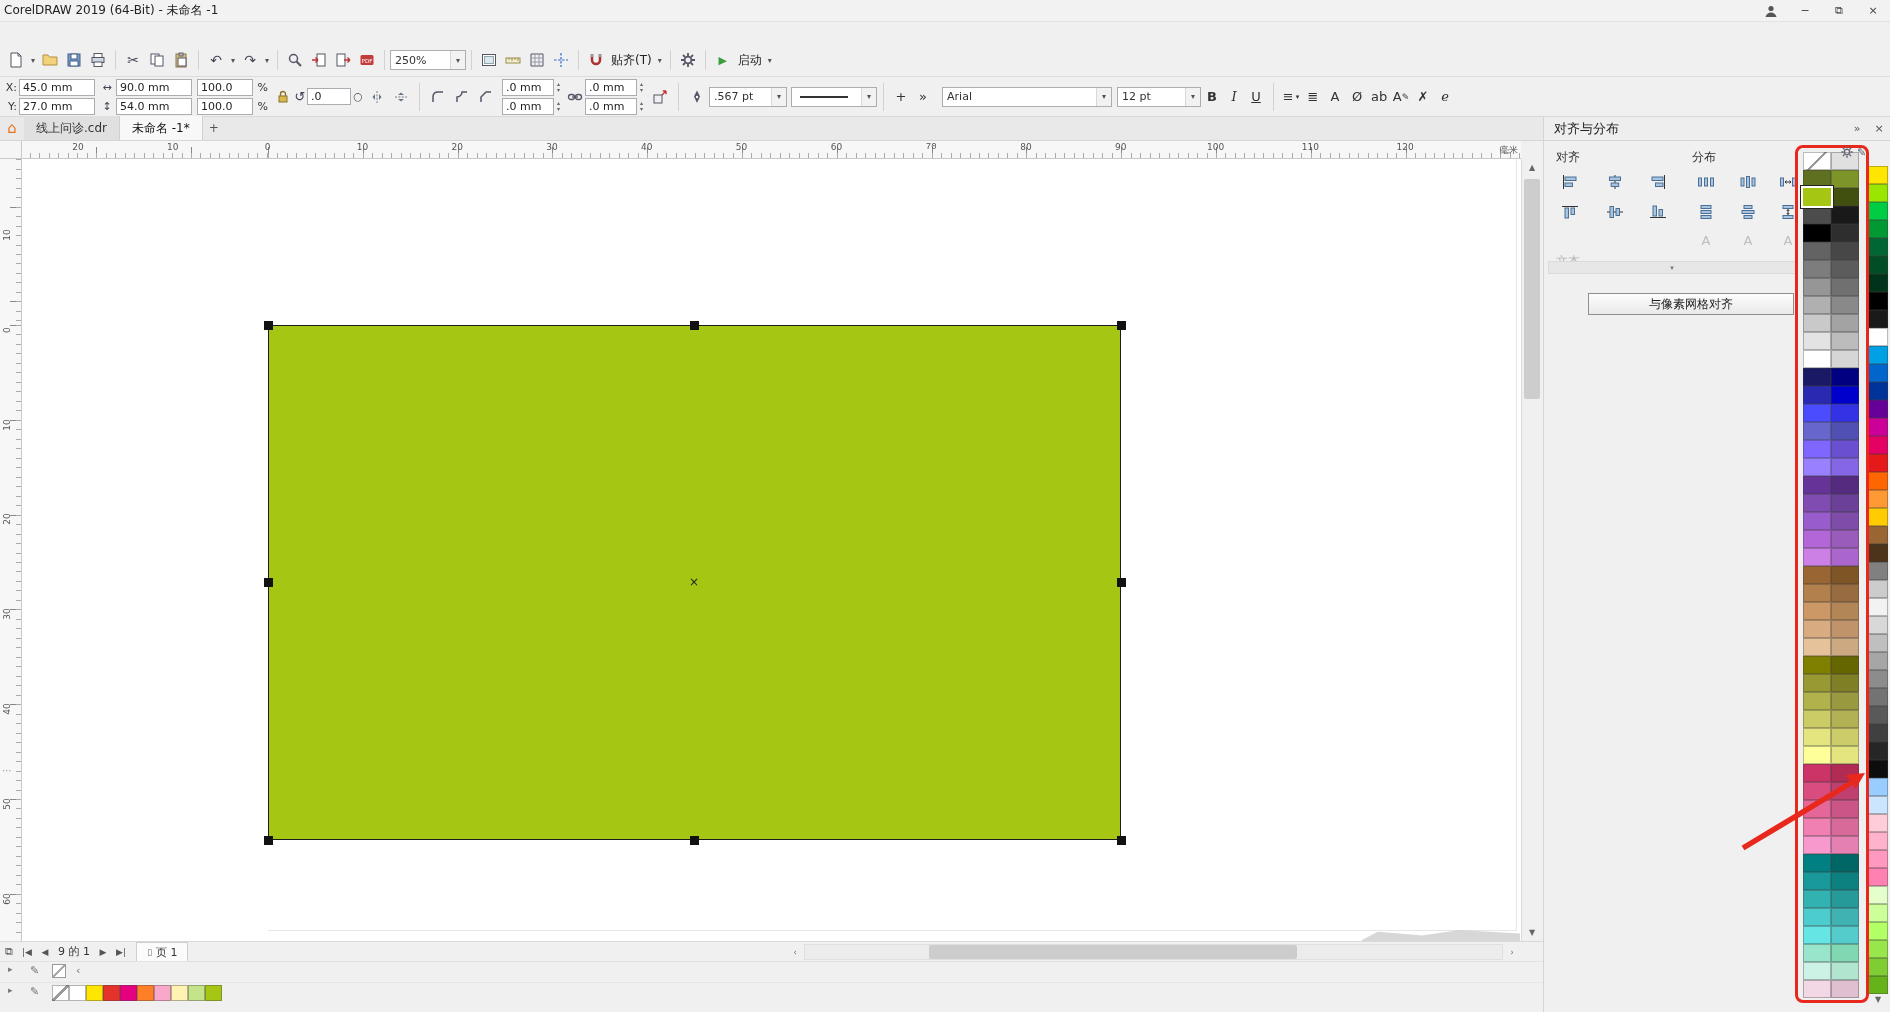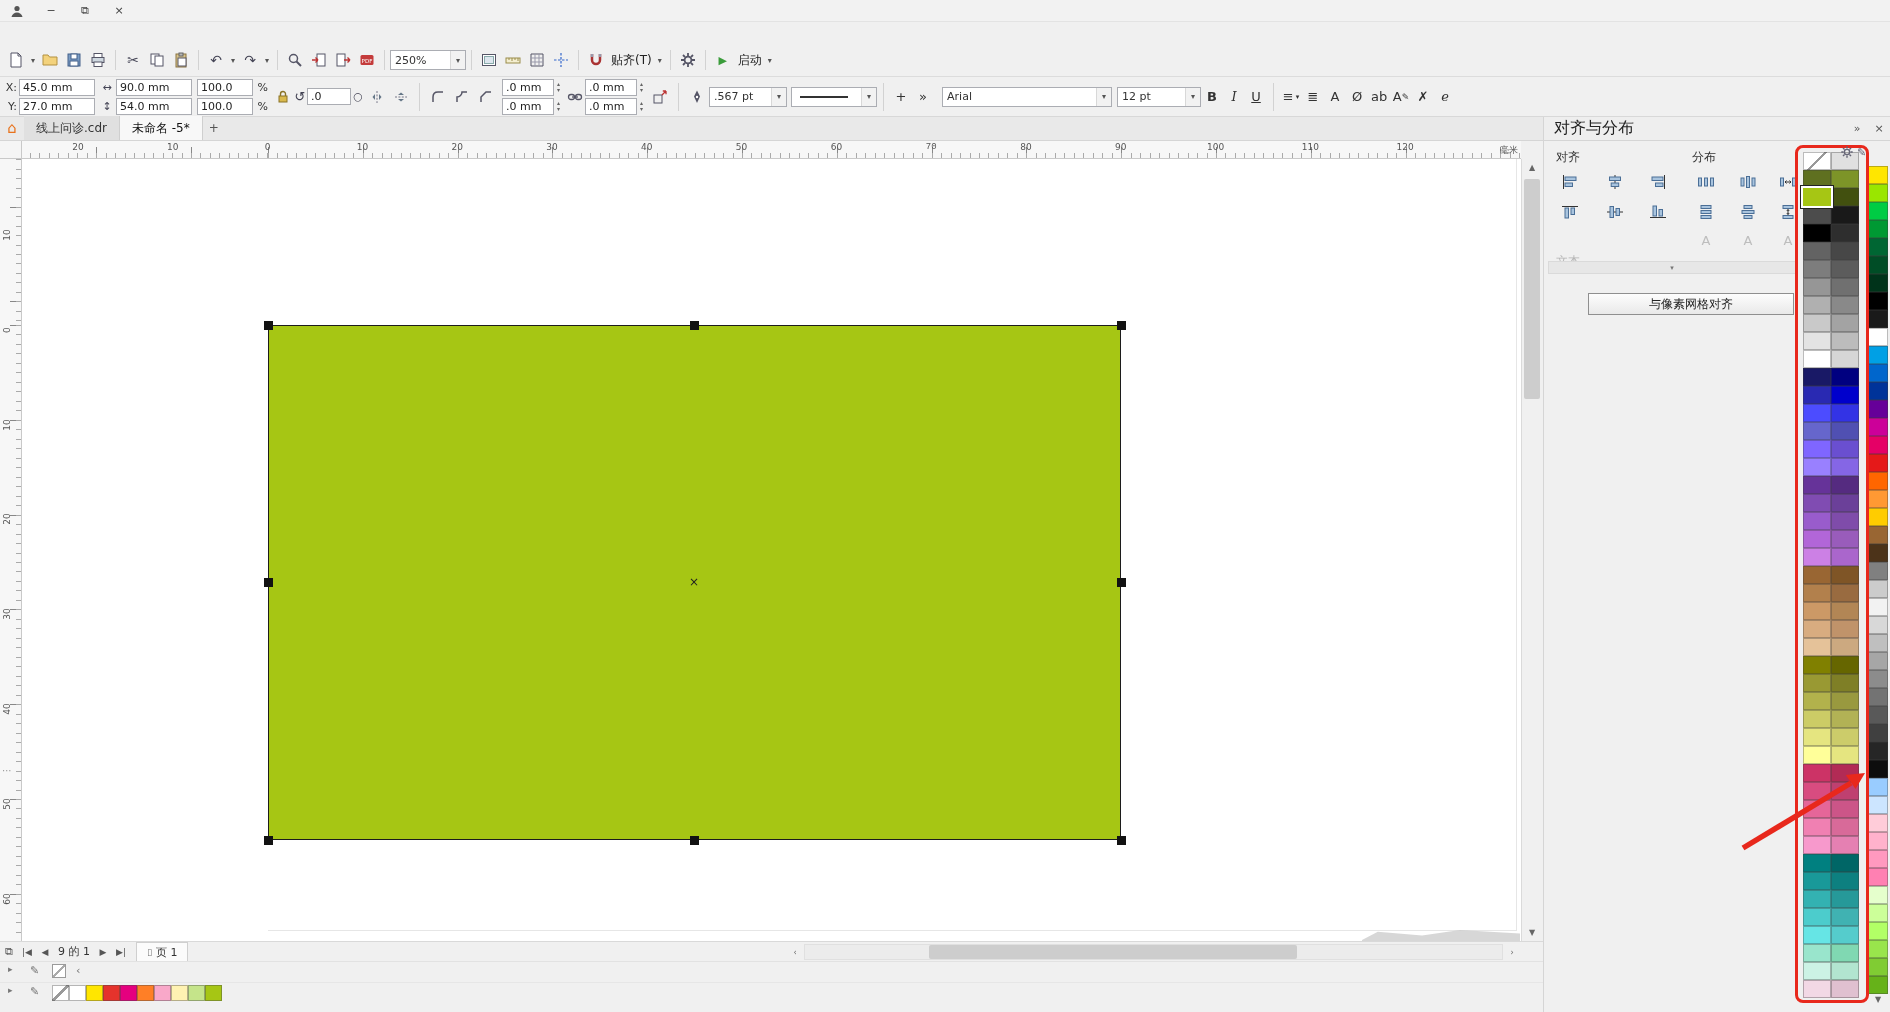--- a/index.html
+++ b/index.html
@@ -41,21 +41,21 @@
   #bold-button{font-weight:bold;} #italic-button{font-style:italic;font-family:"DejaVu Serif",serif;} #underline-button{text-decoration:underline;}
   .lineprev{width:48px;height:0;border-top:2px solid #333;margin:0 4px;}
 
   
   #tabbar{left:0;top:117px;width:1543px;height:24px;background:#e9e9e9;border-bottom:1px solid #d5d5d5;display:flex;align-items:flex-end;}
   #home-button{width:24px;height:24px;display:flex;align-items:center;justify-content:center;color:#e8721c;font-size:15px;}
   .dtab{height:24px;padding:0 12px;display:flex;align-items:center;font-size:12px;color:#333;background:#e0e0e0;border-right:1px solid #cfcfcf;}
   .dtab.active{background:#f8f8f8;color:#111;}
   #new-tab-button{width:22px;height:24px;display:flex;align-items:center;justify-content:center;color:#555;}
   #docker-titlebar{left:1543px;top:117px;width:347px;height:24px;background:#eeeeee;border-bottom:1px solid #d5d5d5;border-left:1px solid #d5d5d5;display:flex;align-items:center;}
-  #docker-title-text{padding-left:10px;font-size:16px;color:#222;flex:1;}
+  #docker-title-text{padding-left:10px;font-size:13px;color:#222;flex:1;}
   .dkbtn{width:22px;height:22px;display:flex;align-items:center;justify-content:center;color:#555;font-size:11px;}
 
   
   #ruler-corner{left:0;top:141px;width:22px;height:18px;background:#f5f5f5;border-right:1px solid #c9c9c9;border-bottom:1px solid #c9c9c9;}
   #hruler{left:22px;top:141px;width:1499px;height:18px;background:#f7f7f7;border-bottom:1px solid #c9c9c9;overflow:hidden;}
   #hruler .minor{position:absolute;left:0;bottom:0;width:100%;height:5px;background:repeating-linear-gradient(90deg,#aaa 0 1px,transparent 1px 9.48px);background-position-x:246px;}
   #hruler .major{position:absolute;left:0;bottom:0;width:100%;height:11px;background:repeating-linear-gradient(90deg,#888 0 1px,transparent 1px 94.8px);background-position-x:246px;}
   .hlab{position:absolute;top:1px;transform:translateX(-50%);font-size:9px;color:#555;}
   #ruler-unit{position:absolute;right:3px;top:3px;font-size:9px;color:#555;text-align:center;}
   #vruler{left:0;top:159px;width:22px;height:782px;background:#f7f7f7;border-right:1px solid #c9c9c9;overflow:hidden;}
@@ -120,20 +120,21 @@
   #red-arrow{left:1715px;top:748px;width:160px;height:120px;z-index:41;pointer-events:none;}
 
   #splitter-dots{left:2px;top:765px;color:#999;font-size:10px;letter-spacing:1px;}
 </style>
 </head>
 <body>
 
 <div id="app">
 
   <div class="abs" id="titlebar">
+    <div id="title-text">CorelDRAW 2019 (64-Bit) - 未命名 -1</div>
     <div class="winbtn">
       <svg class="tbi" viewBox="0 0 16 16">
           <circle cx="8" cy="5.5" r="2.6" fill="#555"></circle>
           <path d="M2.5 14c.7-3 3-4.5 5.5-4.5s4.8 1.5 5.5 4.5z" fill="#555"></path>
         </svg>
     </div>
     <div class="winbtn">─</div>
     <div class="winbtn">⧉</div>
     <div class="winbtn">×</div>
   </div>
@@ -419,21 +420,21 @@
         <span>A</span>
         <span style="font-size:9px;">✎</span>
       </div>
     <div class="txtbtn">✗</div>
     <div class="txtbtn">ℯ</div>
   </div>
 
   <div class="abs" id="tabbar">
     <div id="home-button">⌂</div>
     <div class="dtab">线上问诊.cdr</div>
-    <div class="dtab active">未命名 -5*</div>
+    <div class="dtab active">未命名 -1*</div>
     <div id="new-tab-button">+</div>
   </div>
 
   <div class="abs" id="docker-titlebar">
     <div id="docker-title-text">对齐与分布</div>
     <div class="dkbtn">»</div>
     <div class="dkbtn">×</div>
   </div>
 
   <div class="abs" id="ruler-corner"></div>

